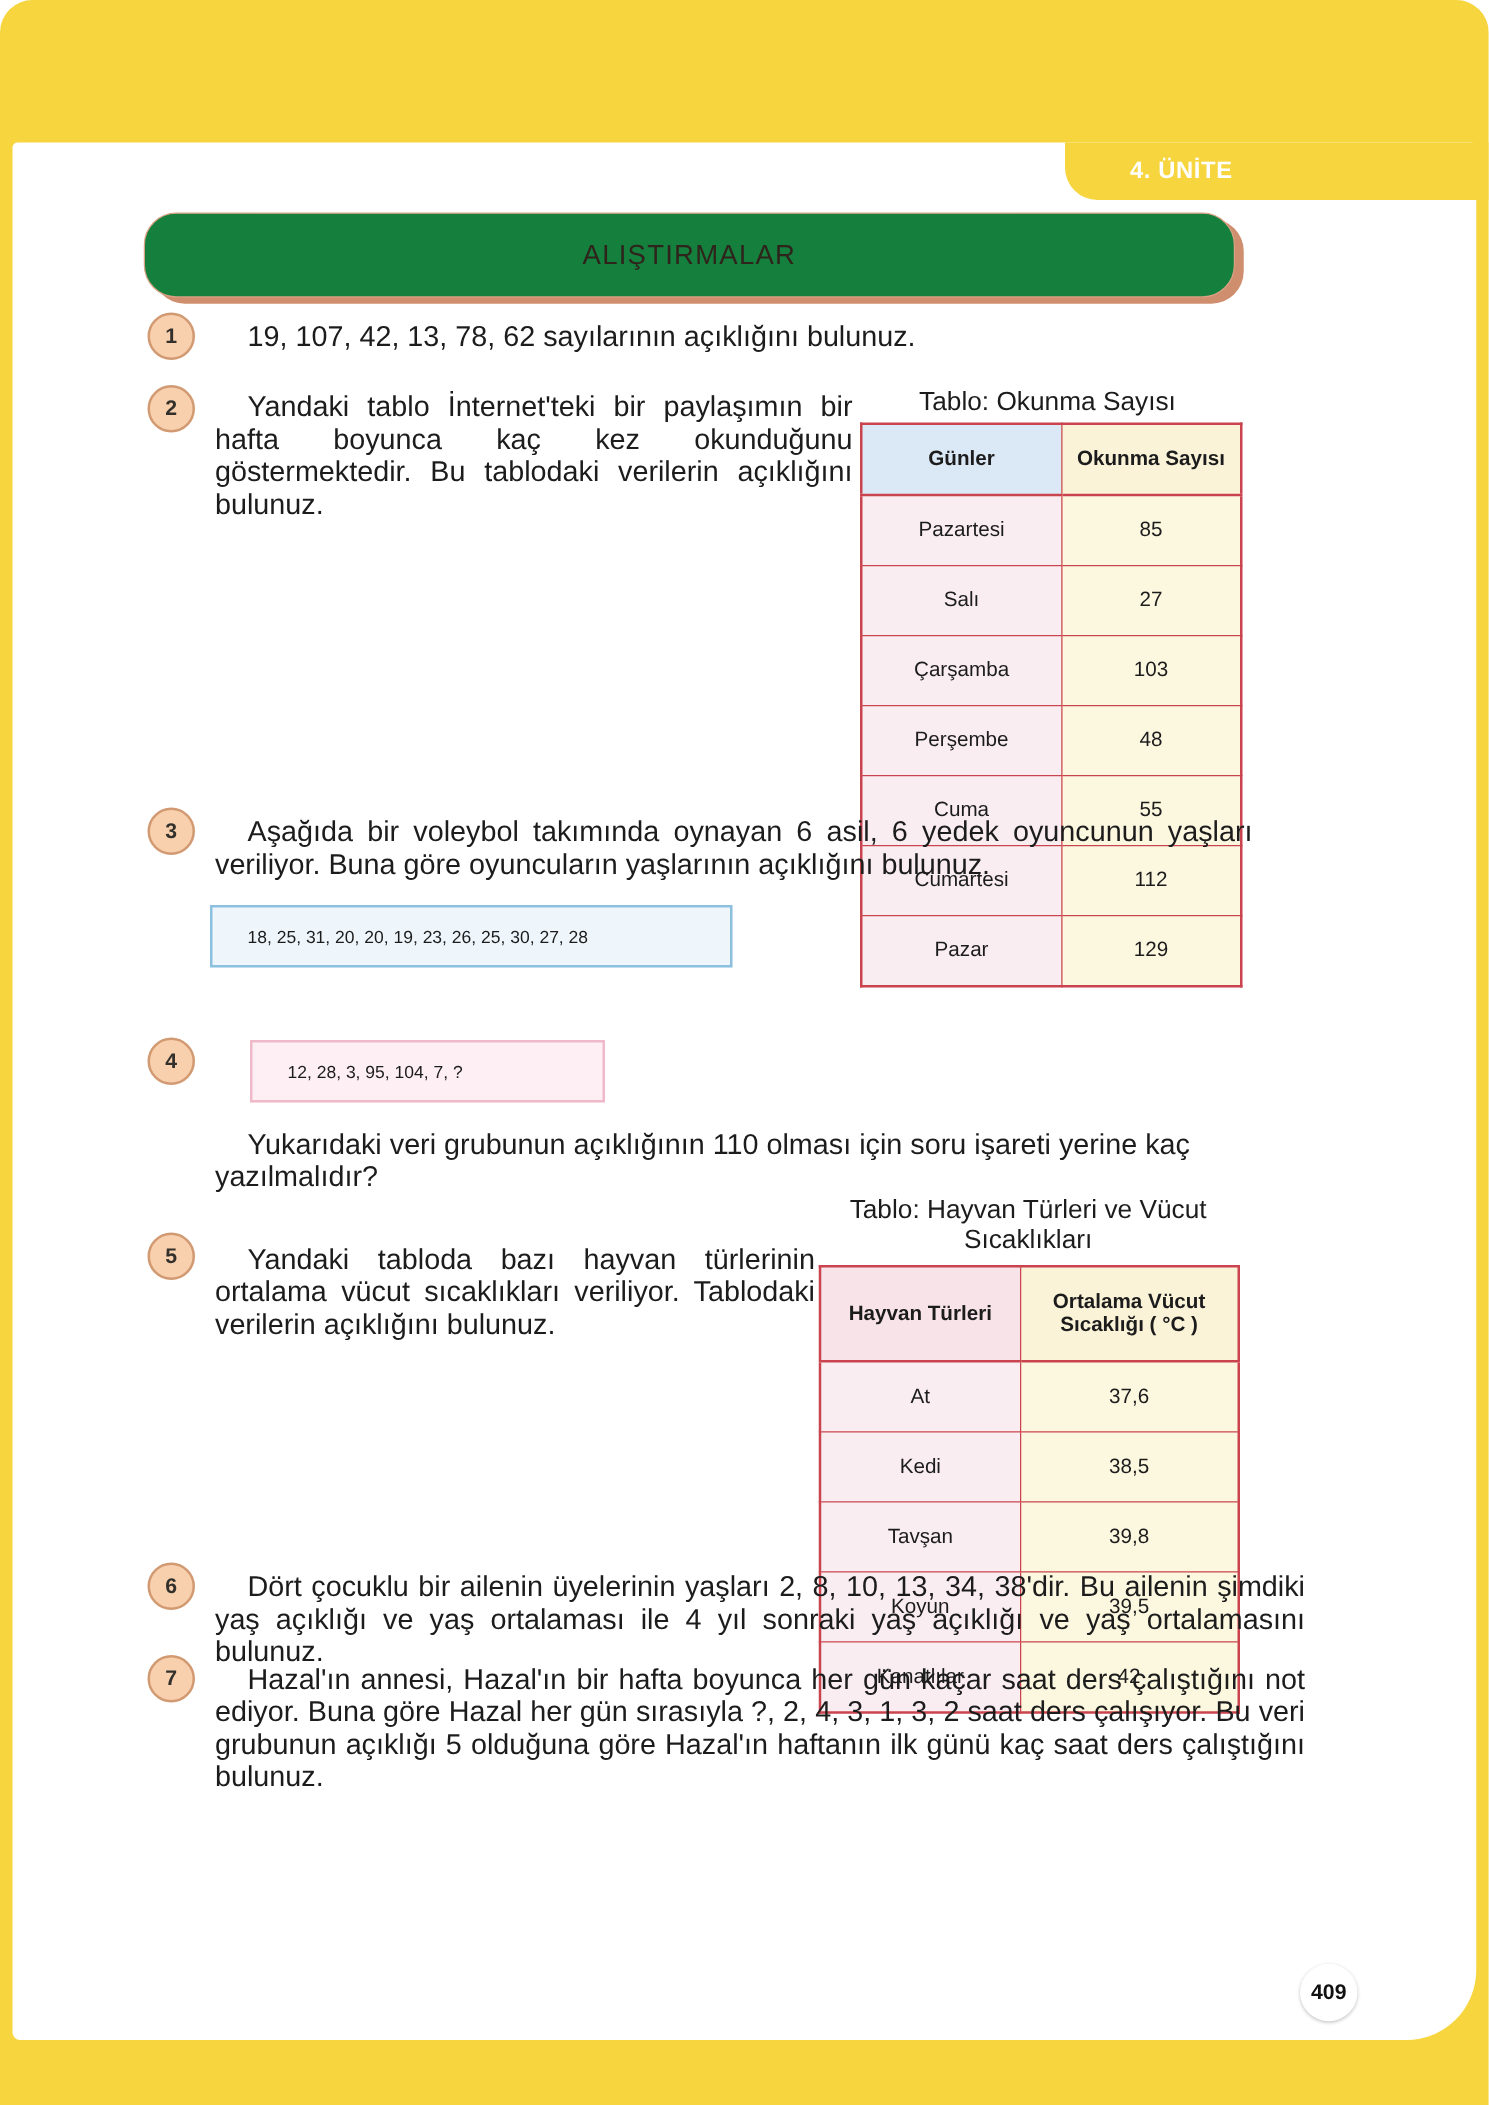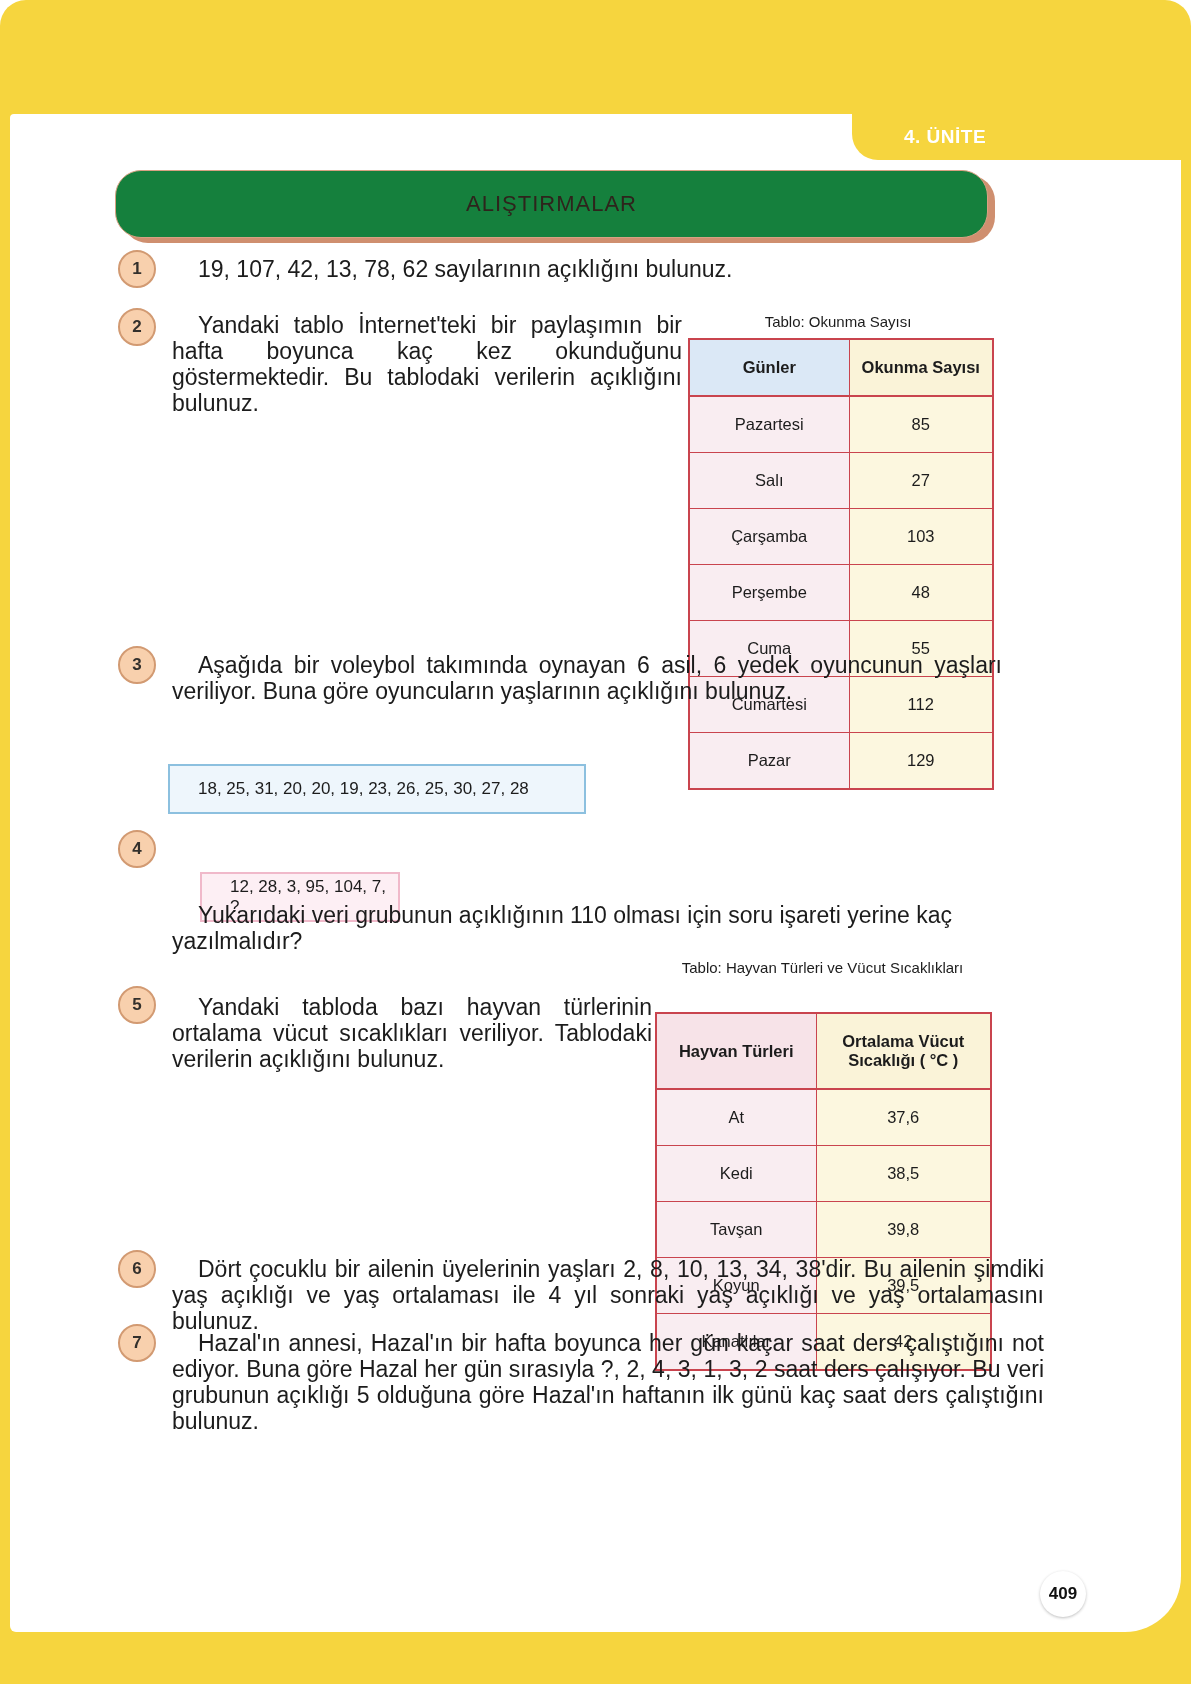--- a/index.html
+++ b/index.html
@@ -33,27 +33,27 @@
     background:#f8d0ad; border:2px solid #d29a72;
     display:flex; align-items:center; justify-content:center;
     font-weight:bold; font-size:17px; color:#33302c;
   }
   .ex-text {
     position:absolute; font-size:23px; color:#1c1c1c; line-height:26px;
     text-indent:26px; text-align:justify;
   }
   .data-box {
     position:absolute; display:flex; align-items:center;
-    font-size:17px; color:#1c1c1c; padding-left:28px;margin-top:40px;
+    font-size:14px; color:#1c1c1c; padding-left:28px;
   }
   .box-blue { border:2px solid #8cc0df; background:#eef6fc; }
   .box-pink { border:2px solid #f0b9ca; background:#fdeff4; }
 
   .tbl-caption {
-    position:absolute; text-align:center; font-size:15px; color:#1c1c1c;
+    position:absolute; text-align:center; font-size:21px; color:#1c1c1c;
     line-height:24px;
   }
   table.data {
     position:absolute; border-collapse:collapse; font-size:16.5px; color:#1c1c1c;
     border:2px solid #c9444e; table-layout:fixed;
   }
   table.data th, table.data td {
     border:1px solid #c9444e; text-align:center; padding:18px 6px;
   }
   table.data thead th { font-weight:bold; height:52px; border-bottom:2px solid #c9444e; }
@@ -140,21 +140,21 @@
     <span>3</span>
   </div>
   <div class="ex-text" style="left:172px;top:652px;width:830px">Aşağıda bir voleybol takımında oynayan 6 asil, 6 yedek oyuncunun yaşları veriliyor. Buna göre oyuncuların yaşlarının açıklığını bulunuz.</div>
   <div class="data-box box-blue" style="left:168px;top:724px;width:418px;height:50px">
     <span>18, 25, 31, 20, 20, 19, 23, 26, 25, 30, 27, 28</span>
   </div>
 
   <div class="badge" style="left:118px;top:830px">
     <span>4</span>
   </div>
-  <div class="data-box box-pink" style="left:200px;top:832px;width:200px;height:50px">
+  <div class="data-box box-pink" style="left:200px;top:832px;width:284px;height:50px">
     <span>12, 28, 3, 95, 104, 7, ?</span>
   </div>
   <div class="ex-text" style="left:172px;top:902px;width:780px">Yukarıdaki veri grubunun açıklığının 110 olması için soru işareti yerine kaç yazılmalıdır?</div>
 
   <div class="badge" style="left:118px;top:986px">
     <span>5</span>
   </div>
   <div class="ex-text" style="left:172px;top:994px;width:480px">Yandaki tabloda bazı hayvan türlerinin ortalama vücut sıcaklıkları veriliyor. Tablodaki verilerin açıklığını bulunuz.</div>
 
   <div class="tbl-caption" style="left:655px;top:956px;width:335px">Tablo: Hayvan Türleri ve Vücut Sıcaklıkları</div>

